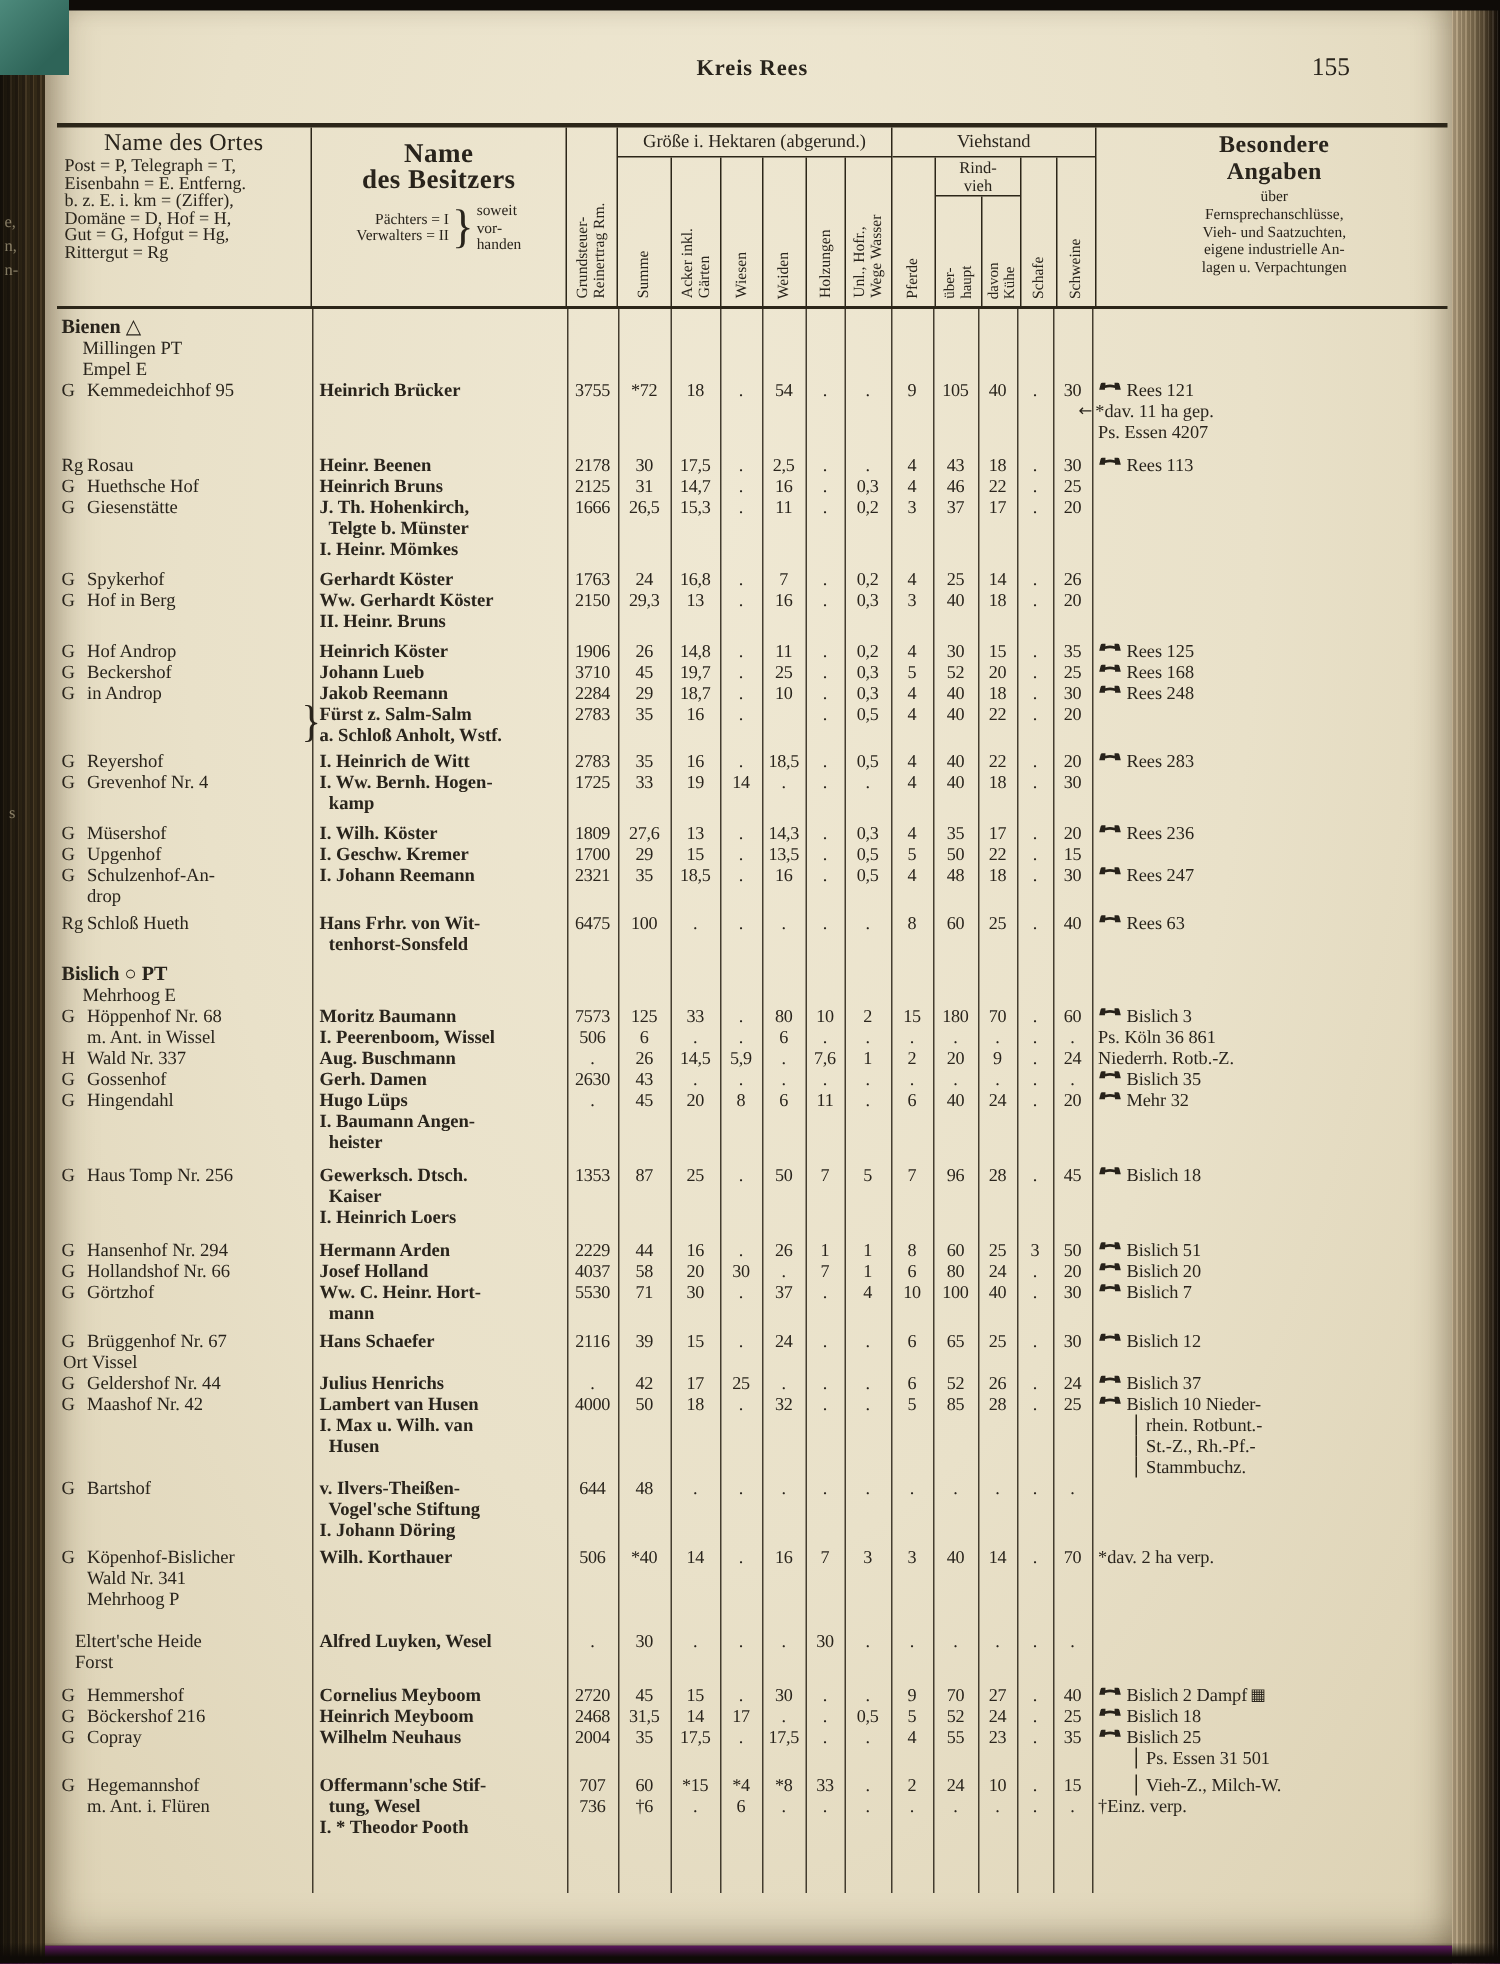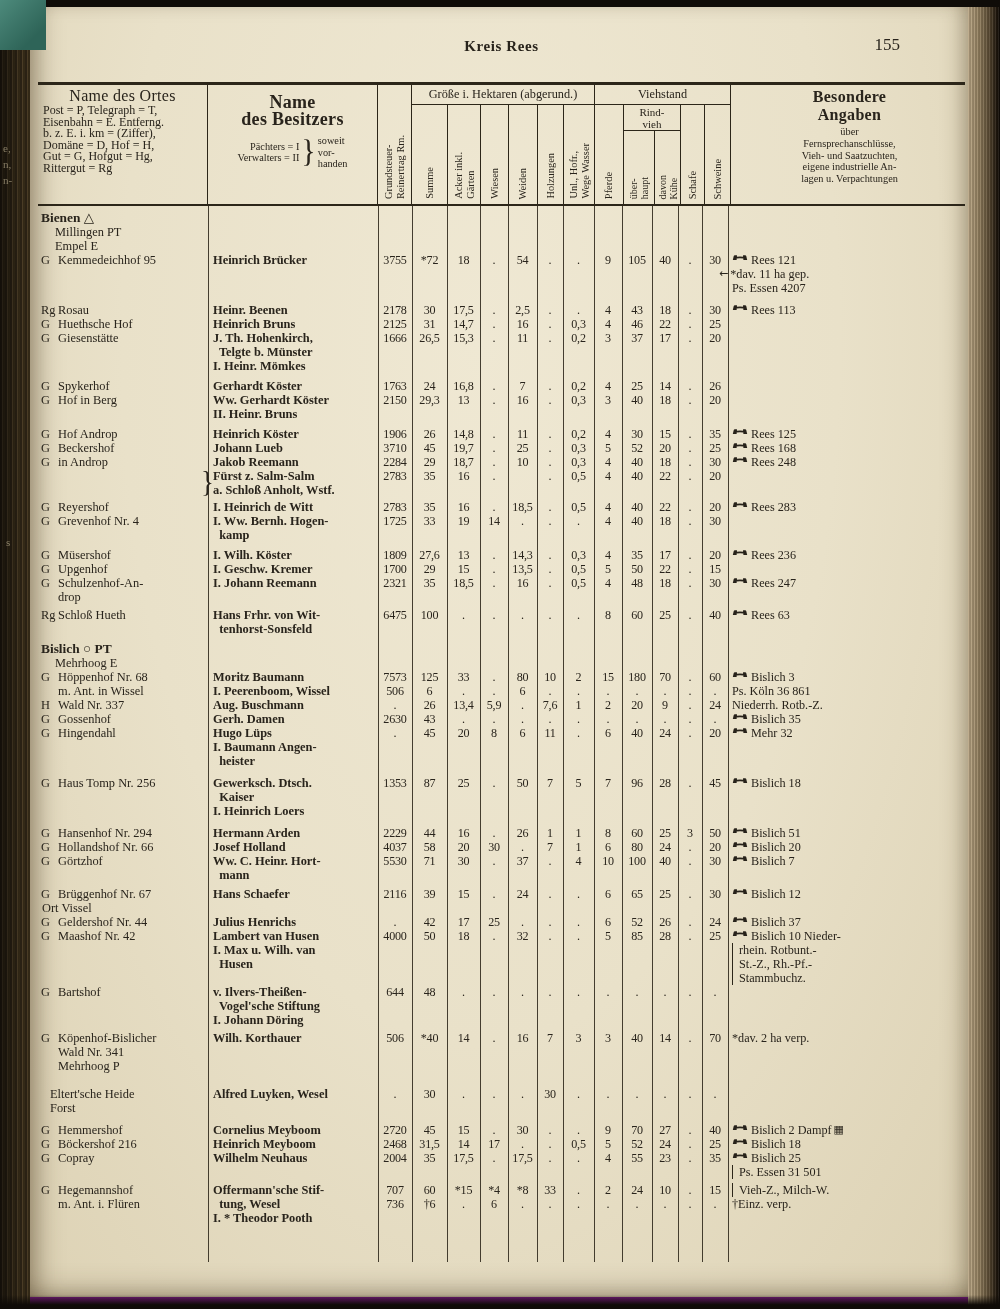--- a/index.html
+++ b/index.html
@@ -79,21 +79,21 @@
   .sub1{padding-left:17px}
   .sub0{padding-left:4px}
   .pflex{display:flex}
   .pp{flex:0 0 17px;height:14px;line-height:14px;font-size:12.4px}
   .pp.empty{flex-basis:9px}
   .lines{flex:1}
   .rowbrace{position:absolute;right:-6px;top:-3px;font-size:27px;line-height:30px;transform:scaleY(1.1)}
   .note{display:flex;align-items:flex-start;height:14px;font-size:12.2px}
   .note svg{margin-right:3px;flex:none}
   .note .arrow{margin-left:-13px;margin-right:2px;font-family:"DejaVu Sans",sans-serif;font-size:11px}
-  .note.bar{border-left:1px solid var(--rule);margin-left:0;padding-left:6px}
+  .note.bar{border-left:1px solid var(--rule);margin-left:25px;padding-left:6px}
   .mill{font-family:"DejaVu Sans",sans-serif;font-size:11px;margin-left:2px}
   .spacer{width:100%}
 </style>
 </head>
 <body>
 
 <div class="scene">
   <div class="page">
     <div class="runhead">
       <div class="rh-title">Kreis Rees</div>
@@ -1286,21 +1286,21 @@
             <div class="cell c-owner">
               <div class="ln ob">Aug. Buschmann</div>
             </div>
             <div class="cell c-num">
               <div class="ln">.</div>
             </div>
             <div class="cell c-num">
               <div class="ln">26</div>
             </div>
             <div class="cell c-num">
-              <div class="ln">13,4</div>
+              <div class="ln">14,5</div>
             </div>
             <div class="cell c-num">
               <div class="ln">5,9</div>
             </div>
             <div class="cell c-num">
               <div class="ln">.</div>
             </div>
             <div class="cell c-num">
               <div class="ln">7,6</div>
             </div>

